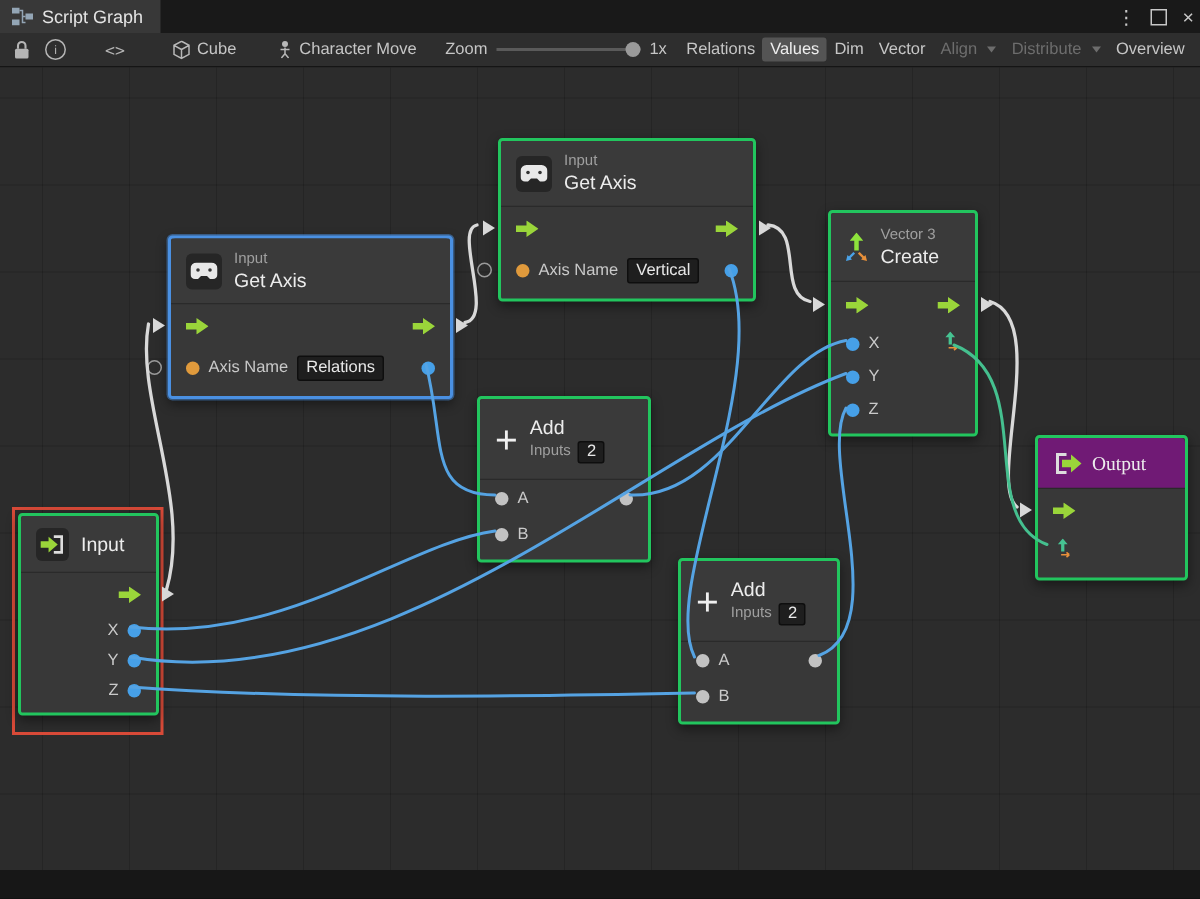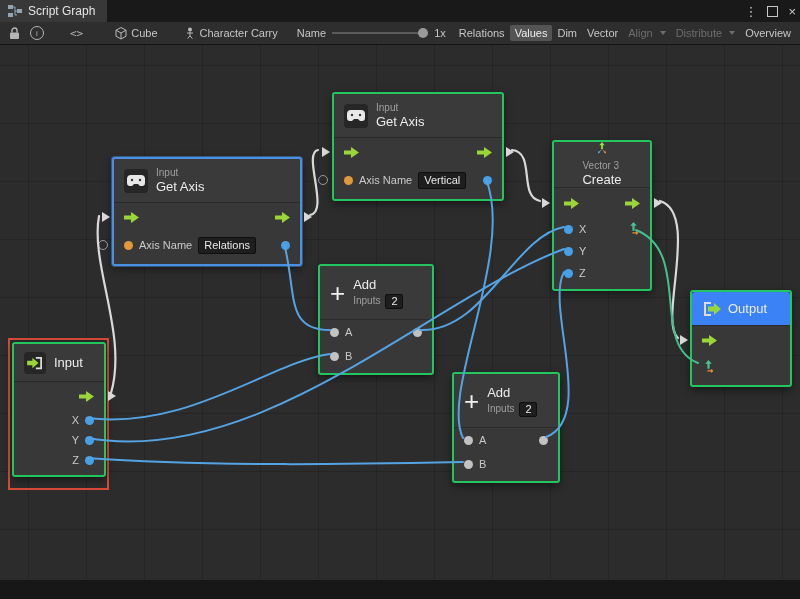--- a/index.html
+++ b/index.html
@@ -34,21 +34,21 @@
   .canvas{position:absolute;left:0;top:45px;width:800px;height:535px;background-color:#2c2c2c;
     background-image:linear-gradient(to right,rgba(0,0,0,.17) 1px,transparent 1px),
                      linear-gradient(to bottom,rgba(0,0,0,.17) 1px,transparent 1px);
     background-size:58px 58px;background-position:28px 20px;}
   .bottombar{position:absolute;left:0;top:580px;width:800px;height:19px;background:#171717;}
   
   .node{position:absolute;background:#383838;border:2px solid #22c55e;border-radius:3px;
         color:#d8d8d8;font-size:11px;box-shadow:0 3px 8px rgba(0,0,0,.45);z-index:2;padding-bottom:5px;}
   .node.sel-blue{border-color:#4a90e2;box-shadow:0 0 0 1px rgba(74,144,226,.5),0 3px 8px rgba(0,0,0,.45);}
   .n-header{display:flex;align-items:center;gap:8px;padding:0 10px;border-bottom:1px solid #2a2a2a;background:#3a3a3a;border-radius:3px 3px 0 0;}
-  .n-header.teal{background:#3b82f6;}
+  .n-header.teal{background:#701a75;font-family:Liberation Serif, serif;}
   .icon-box{width:24px;height:24px;background:#262626;border-radius:4px;display:flex;align-items:center;justify-content:center;flex:none;}
   .n-cat{font-size:10px;color:#9f9f9f;line-height:12px;}
   .n-title{font-size:13px;color:#ececec;line-height:15px;}
   .n-row{display:flex;align-items:center;gap:6px;padding:0 10px;}
   .n-label{color:#c9c9c9;}
   .dot{width:9px;height:9px;border-radius:50%;flex:none;}
   .dot.blue{background:#46a0e8;} .dot.orange{background:#e09a3c;} .dot.gray{background:#c2c2c2;}
   .hollow{position:absolute;width:8px;height:8px;border:1.5px solid #9a9a9a;border-radius:50%;background:transparent;}
   .ml-auto{margin-left:auto;}
   .field{background:#1e1e1e;border:1px solid #0e0e0e;border-radius:2px;padding:1px 5px;color:#e8e8e8;font-size:11px;line-height:13px;}
@@ -106,24 +106,24 @@
           <path d="M6 .5 11 3.2v6L6 12 1 9.2v-6z M6 6 11 3.2 M6 6 1 3.2 M6 6v6" stroke="#b8b8b8" fill="none"></path>
         </svg>
       <span>Cube</span>
     </div>
     <div class="sp16"></div>
     <div class="tbtn">
       <svg width="12" height="12" viewBox="0 0 12 12">
           <circle cx="6" cy="2.4" r="2" fill="#b8b8b8"></circle>
           <path d="M6 4.6v4.2M3 6h6M6 8.8 3.6 11.6M6 8.8l2.4 2.8" stroke="#b8b8b8" fill="none"></path>
         </svg>
-      <span>Character Carry</span>
+      <span>Character Move</span>
     </div>
     <div class="sp8"></div>
-    <span style="padding-left:6px;">Name</span>
+    <span style="padding-left:6px;">Zoom</span>
     <div class="slider">
       <div class="track"></div>
       <div class="handle"></div>
     </div>
     <span>1x</span>
     <div class="sp8"></div>
     <div class="tbtn">
         <span>Relations</span>
       </div>
     <div class="tbtn active">
@@ -287,21 +287,21 @@
       <span class="n-label">A</span>
       <span class="dot gray ml-auto"></span>
     </div>
     <div class="n-row" style="height:24px;">
       <span class="dot gray"></span>
       <span class="n-label">B</span>
     </div>
   </div>
 
   <div class="node" style="left:552px;top:140px;width:96px;">
-    <div class="n-header" style="height:45px;gap:6px;padding:0 7px;flex-direction:column;">
+    <div class="n-header" style="height:45px;gap:6px;padding:0 7px;">
       <svg width="20" height="20" viewBox="0 0 20 20">
         <path d="M10 0l4.5 5.5h-3V12h-3V5.5h-3z" fill="#8ee33c"></path>
         <path d="M8.5 13.5 5 17" stroke="#4aa3e8" stroke-width="1.6"></path>
         <path d="M3 19l1-4 3 3z" fill="#4aa3e8"></path>
         <path d="M11.5 13.5 15 17" stroke="#e8903a" stroke-width="1.6"></path>
         <path d="M17 19l-4-1 3-3z" fill="#e8903a"></path>
       </svg>
       <div>
         <div class="n-cat">Vector 3</div>
         <div class="n-title">Create</div>

